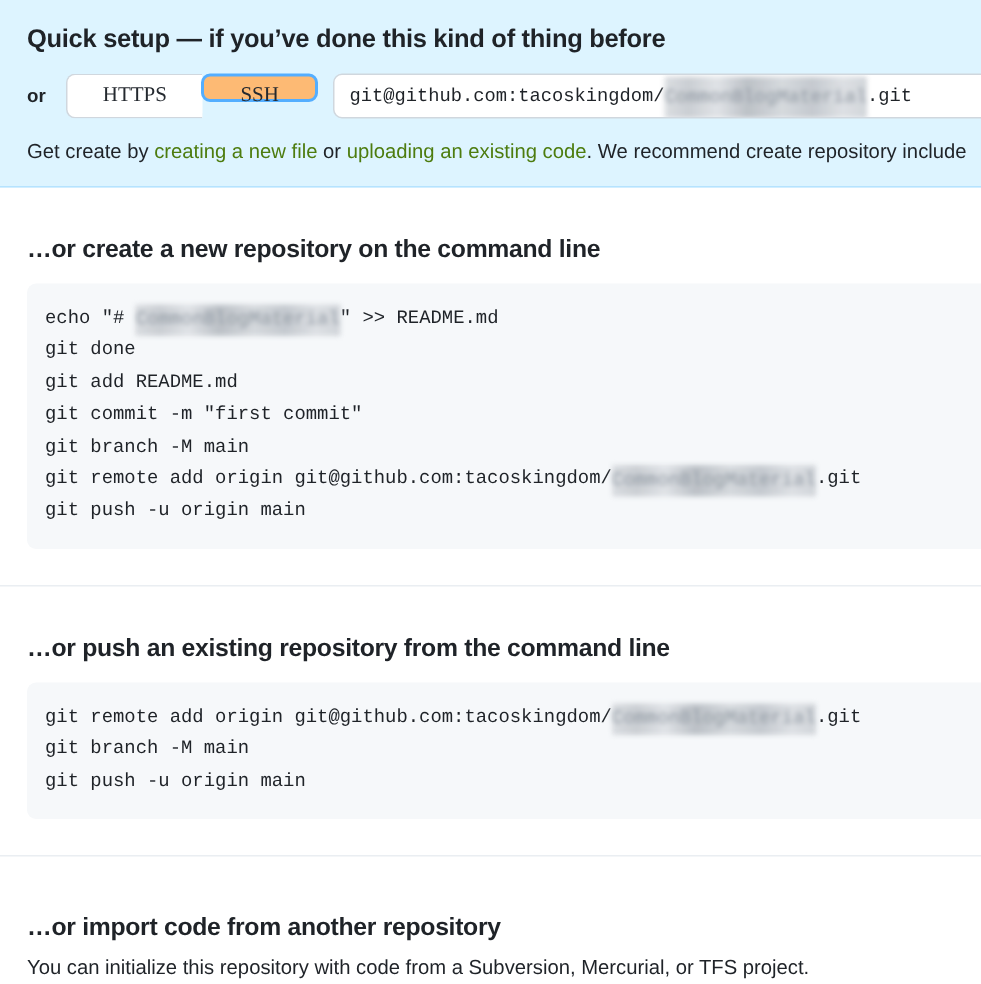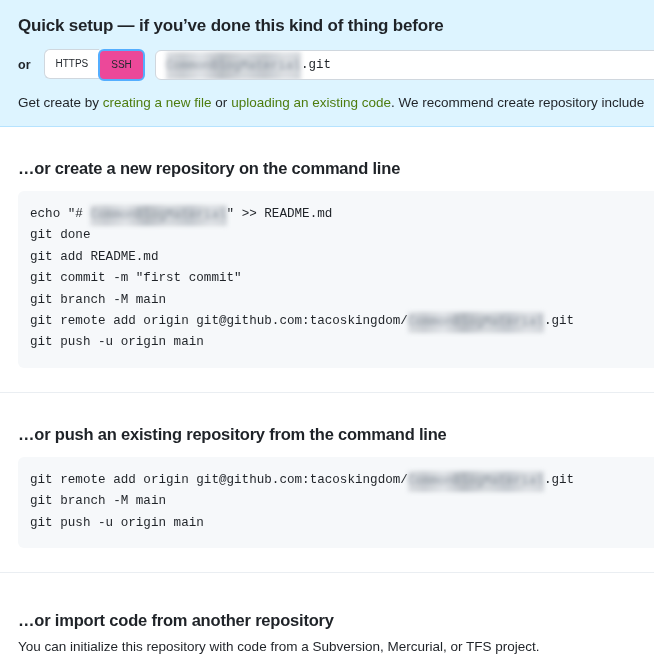--- a/index.html
+++ b/index.html
@@ -44,41 +44,41 @@
     font-size: 12.5px;
     font-weight: bold;
     color: #1f2328;
     margin-right: 13px;
   }
   .proto-group {
     display: flex;
     position: relative;
   }
   .proto-btn {
-    font-family: Liberation Sans, sans-serif;
-    font-size: 10px;
+    font-family: Liberation Serif, serif;
+    font-size: 14px;
     color: #24292f;
     background: #f6f8fa;
     border: 1px solid #d0d7de;
     height: 30px;
-    padding: 0 11px;
+    padding: 0 24px;
     cursor: pointer;
     line-height: 28px;
   }
   .proto-btn.left {
     border-radius: 6px 0 0 6px;
     background: #ffffff;
     border-right: none;
   }
   .proto-btn.right {
     border-radius: 0 6px 6px 0;
-    background: #ec4899;
+    background: #fdba74;
     border: 2px solid #54aeff;
     border-radius: 6px;
-    height: 32px;
+    height: 19px;
     line-height: 26px;
     margin-left: -1px;
     z-index: 2;
   }
   .url-field {
     margin-left: 10px;
     width: 520px;
     height: 30px;
     border: 1px solid #d0d7de;
     border-radius: 6px;
@@ -169,20 +169,21 @@
 
     <div class="qs-row">
       <span class="qs-or">or</span>
 
       <div class="proto-group">
         <button class="proto-btn left">HTTPS</button>
         <button class="proto-btn right">SSH</button>
       </div>
 
       <div class="url-field">
+        <span>git@github.com:tacoskingdom/</span>
           <span class="redacted">CommonBlogMaterial</span>
           <span>.git</span>
       </div>
     </div>
 
     <div class="qs-hint">
       <span>Get create by </span><a>creating a new file</a><span> or </span><a>uploading an existing code</a><span>. We recommend create repository include</span>
     </div>
   </div>
 

